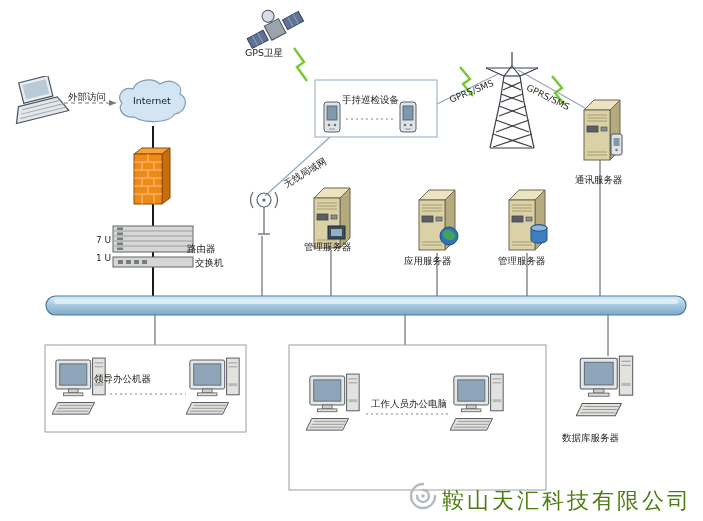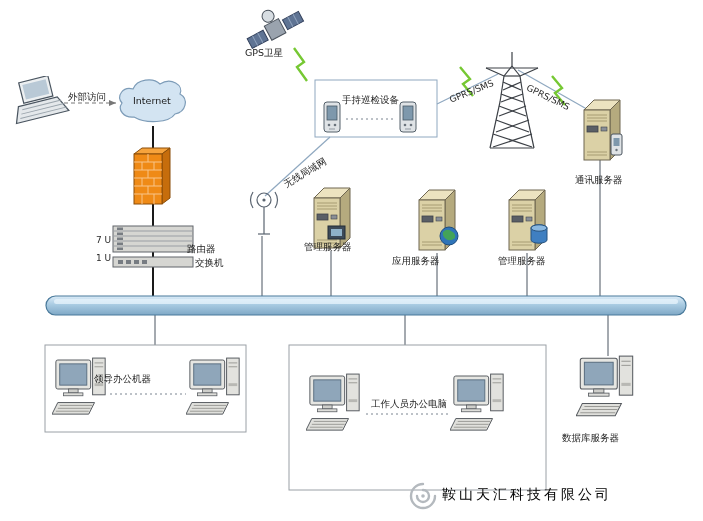--- a/index.html
+++ b/index.html
@@ -4,21 +4,21 @@
 <style>
   * { margin:0; padding:0; box-sizing:border-box; }
   html,body { background:#fff; }
   body { font-family:"DejaVu Sans","Liberation Sans",sans-serif; }
   .canvas { position:relative; width:703px; height:521px; background:#ffffff; overflow:hidden; }
   .layer { position:absolute; left:0; top:0; }
   .node { position:absolute; }
   .lbl { position:absolute; font-size:9.5px; color:#1c1c1c; white-space:nowrap; line-height:1.15; }
   .lbl.rot { transform-origin:0 50%; }
   .lbl.small { font-size:9px; color:#2a2a2a; }
-  .company { position:absolute; font-size:14px; color:#000000; letter-spacing:3px; font-weight:500; white-space:nowrap; }
+  .company { position:absolute; font-size:22px; color:#4d7c0f; letter-spacing:3px; font-weight:500; white-space:nowrap; }
 </style>
 </head>
 <body>
 
 <svg width="0" height="0" style="position:absolute" aria-hidden="true">
   <defs>
     <symbol id="sym-server" viewBox="0 0 48 68">
       <polygon points="6,14 16,4 42,4 32,14" fill="#ece3c0" stroke="#6e6651" stroke-width="1"></polygon>
       <polygon points="32,14 42,4 42,54 32,64" fill="#b5aa7e" stroke="#6e6651" stroke-width="1"></polygon>
       <rect x="6" y="14" width="26" height="50" fill="#dbd1a6" stroke="#6e6651" stroke-width="1"></rect>
@@ -263,20 +263,20 @@
   <div class="lbl small" style="left:96px; top:253px">1 U</div>
   <div class="lbl" style="left:187px; top:244px">路由器</div>
   <div class="lbl" style="left:195px; top:258px">交换机</div>
   <div class="lbl" style="left:245px; top:48px">GPS卫星</div>
   <div class="lbl" style="left:342px; top:95px">手持巡检设备</div>
   <div class="lbl rot small" style="left:450px; top:95px; transform:rotate(-22deg)">GPRS/SMS</div>
   <div class="lbl rot small" style="left:527px; top:82px; transform:rotate(26deg)">GPRS/SMS</div>
   <div class="lbl rot" style="left:285px; top:180px; transform:rotate(-31deg)">无线局域网</div>
   <div class="lbl" style="left:575px; top:175px">通讯服务器</div>
   <div class="lbl" style="left:304px; top:242px">管理服务器</div>
-  <div class="lbl" style="left:392px; top:256px">应用服务器</div>
+  <div class="lbl" style="left:404px; top:256px">应用服务器</div>
   <div class="lbl" style="left:498px; top:256px">管理服务器</div>
   <div class="lbl" style="left:94px; top:374px">领导办公机器</div>
   <div class="lbl" style="left:371px; top:399px">工作人员办公电脑</div>
   <div class="lbl" style="left:562px; top:433px">数据库服务器</div>
 
   <div class="company" style="left:442px; top:486px">鞍山天汇科技有限公司</div>
 </div>
 
 </body></html>

